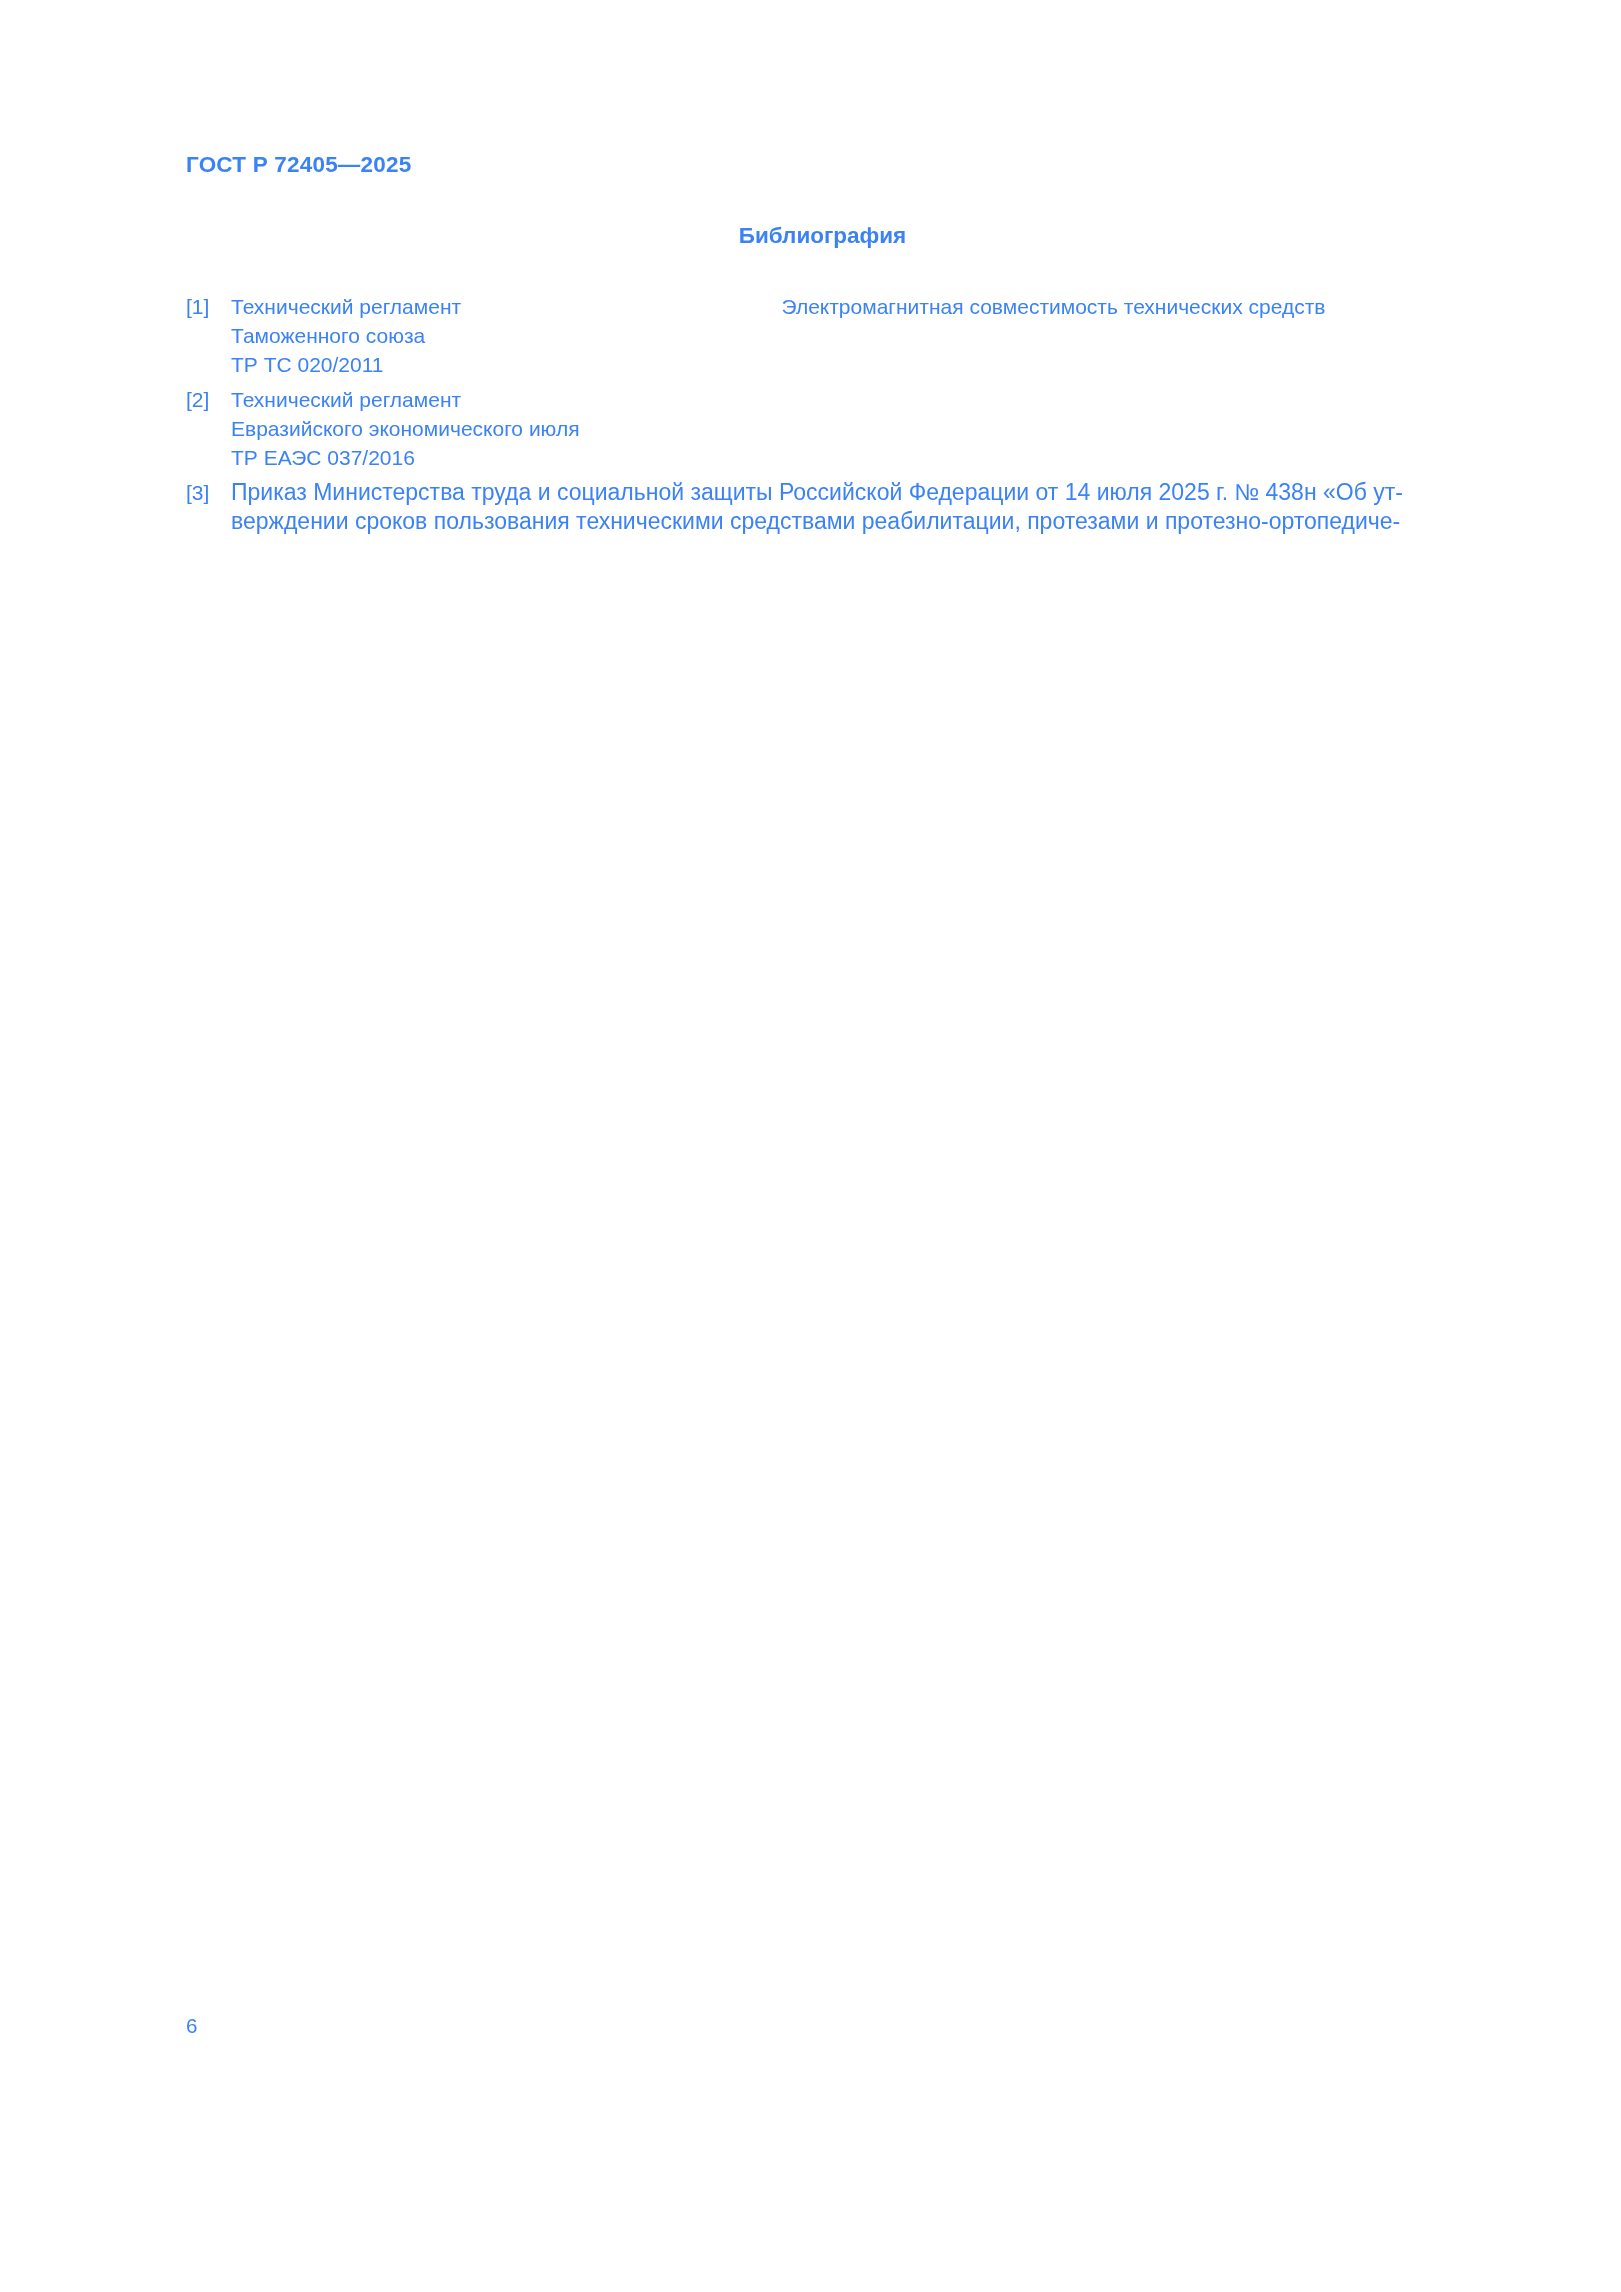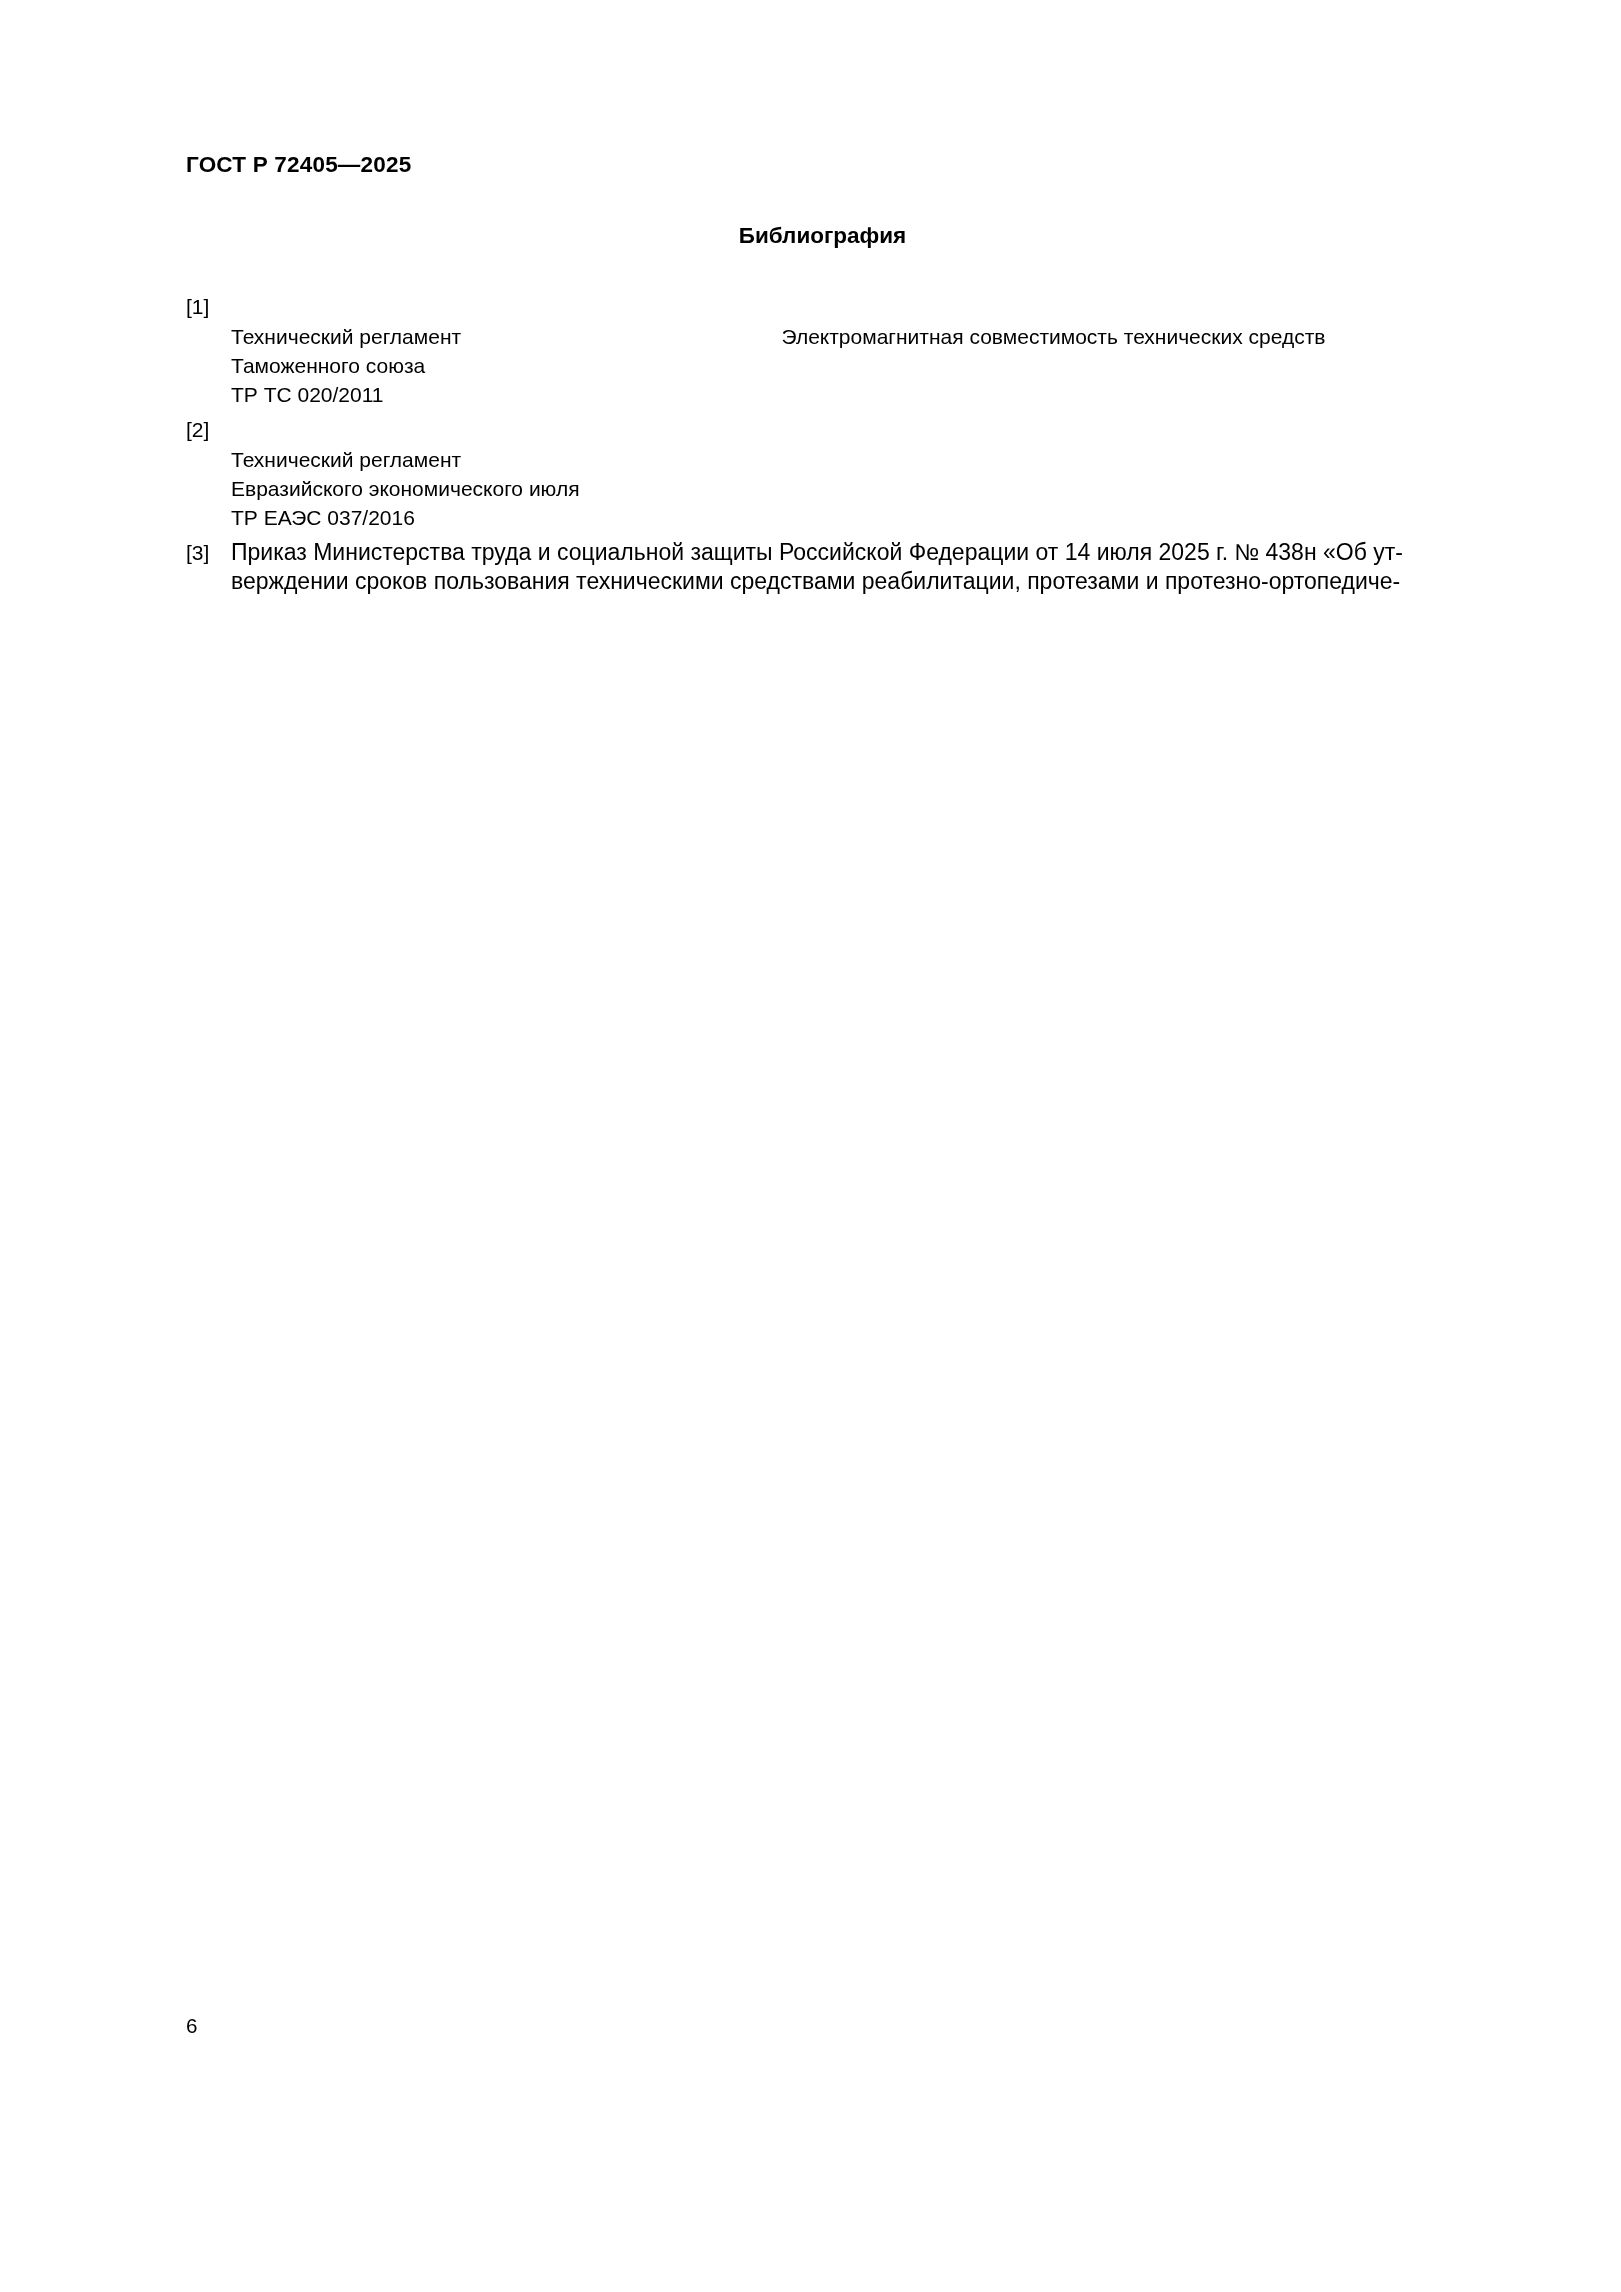--- a/index.html
+++ b/index.html
@@ -6,21 +6,21 @@
     margin: 0;
     padding: 0;
     background: #ffffff;
   }
   .page {
     position: relative;
     width: 1621px;
     height: 2293px;
     background: #ffffff;
     font-family: "Liberation Sans", sans-serif;
-    color: #000000;
+    color: #3b82f6;
     box-sizing: border-box;
     overflow: hidden;
   }
   .header {
     position: absolute;
     top: 152px;
     left: 186px;
     font-size: 22.5px;
     font-weight: bold;
     letter-spacing: 0.2px;
@@ -51,21 +51,20 @@
     font-size: 21px;
     line-height: 29px;
   }
   .entry-body {
     flex: 1 1 auto;
     position: relative;
   }
   .two-col {
     display: flex;
     align-items: flex-start;
-    margin-top: 30px;
   }
   .col-left {
     width: 435px;
     flex: 0 0 435px;
     font-size: 21px;
     line-height: 29px;
   }
   .col-right {
     flex: 1 1 auto;
     font-size: 21px;

